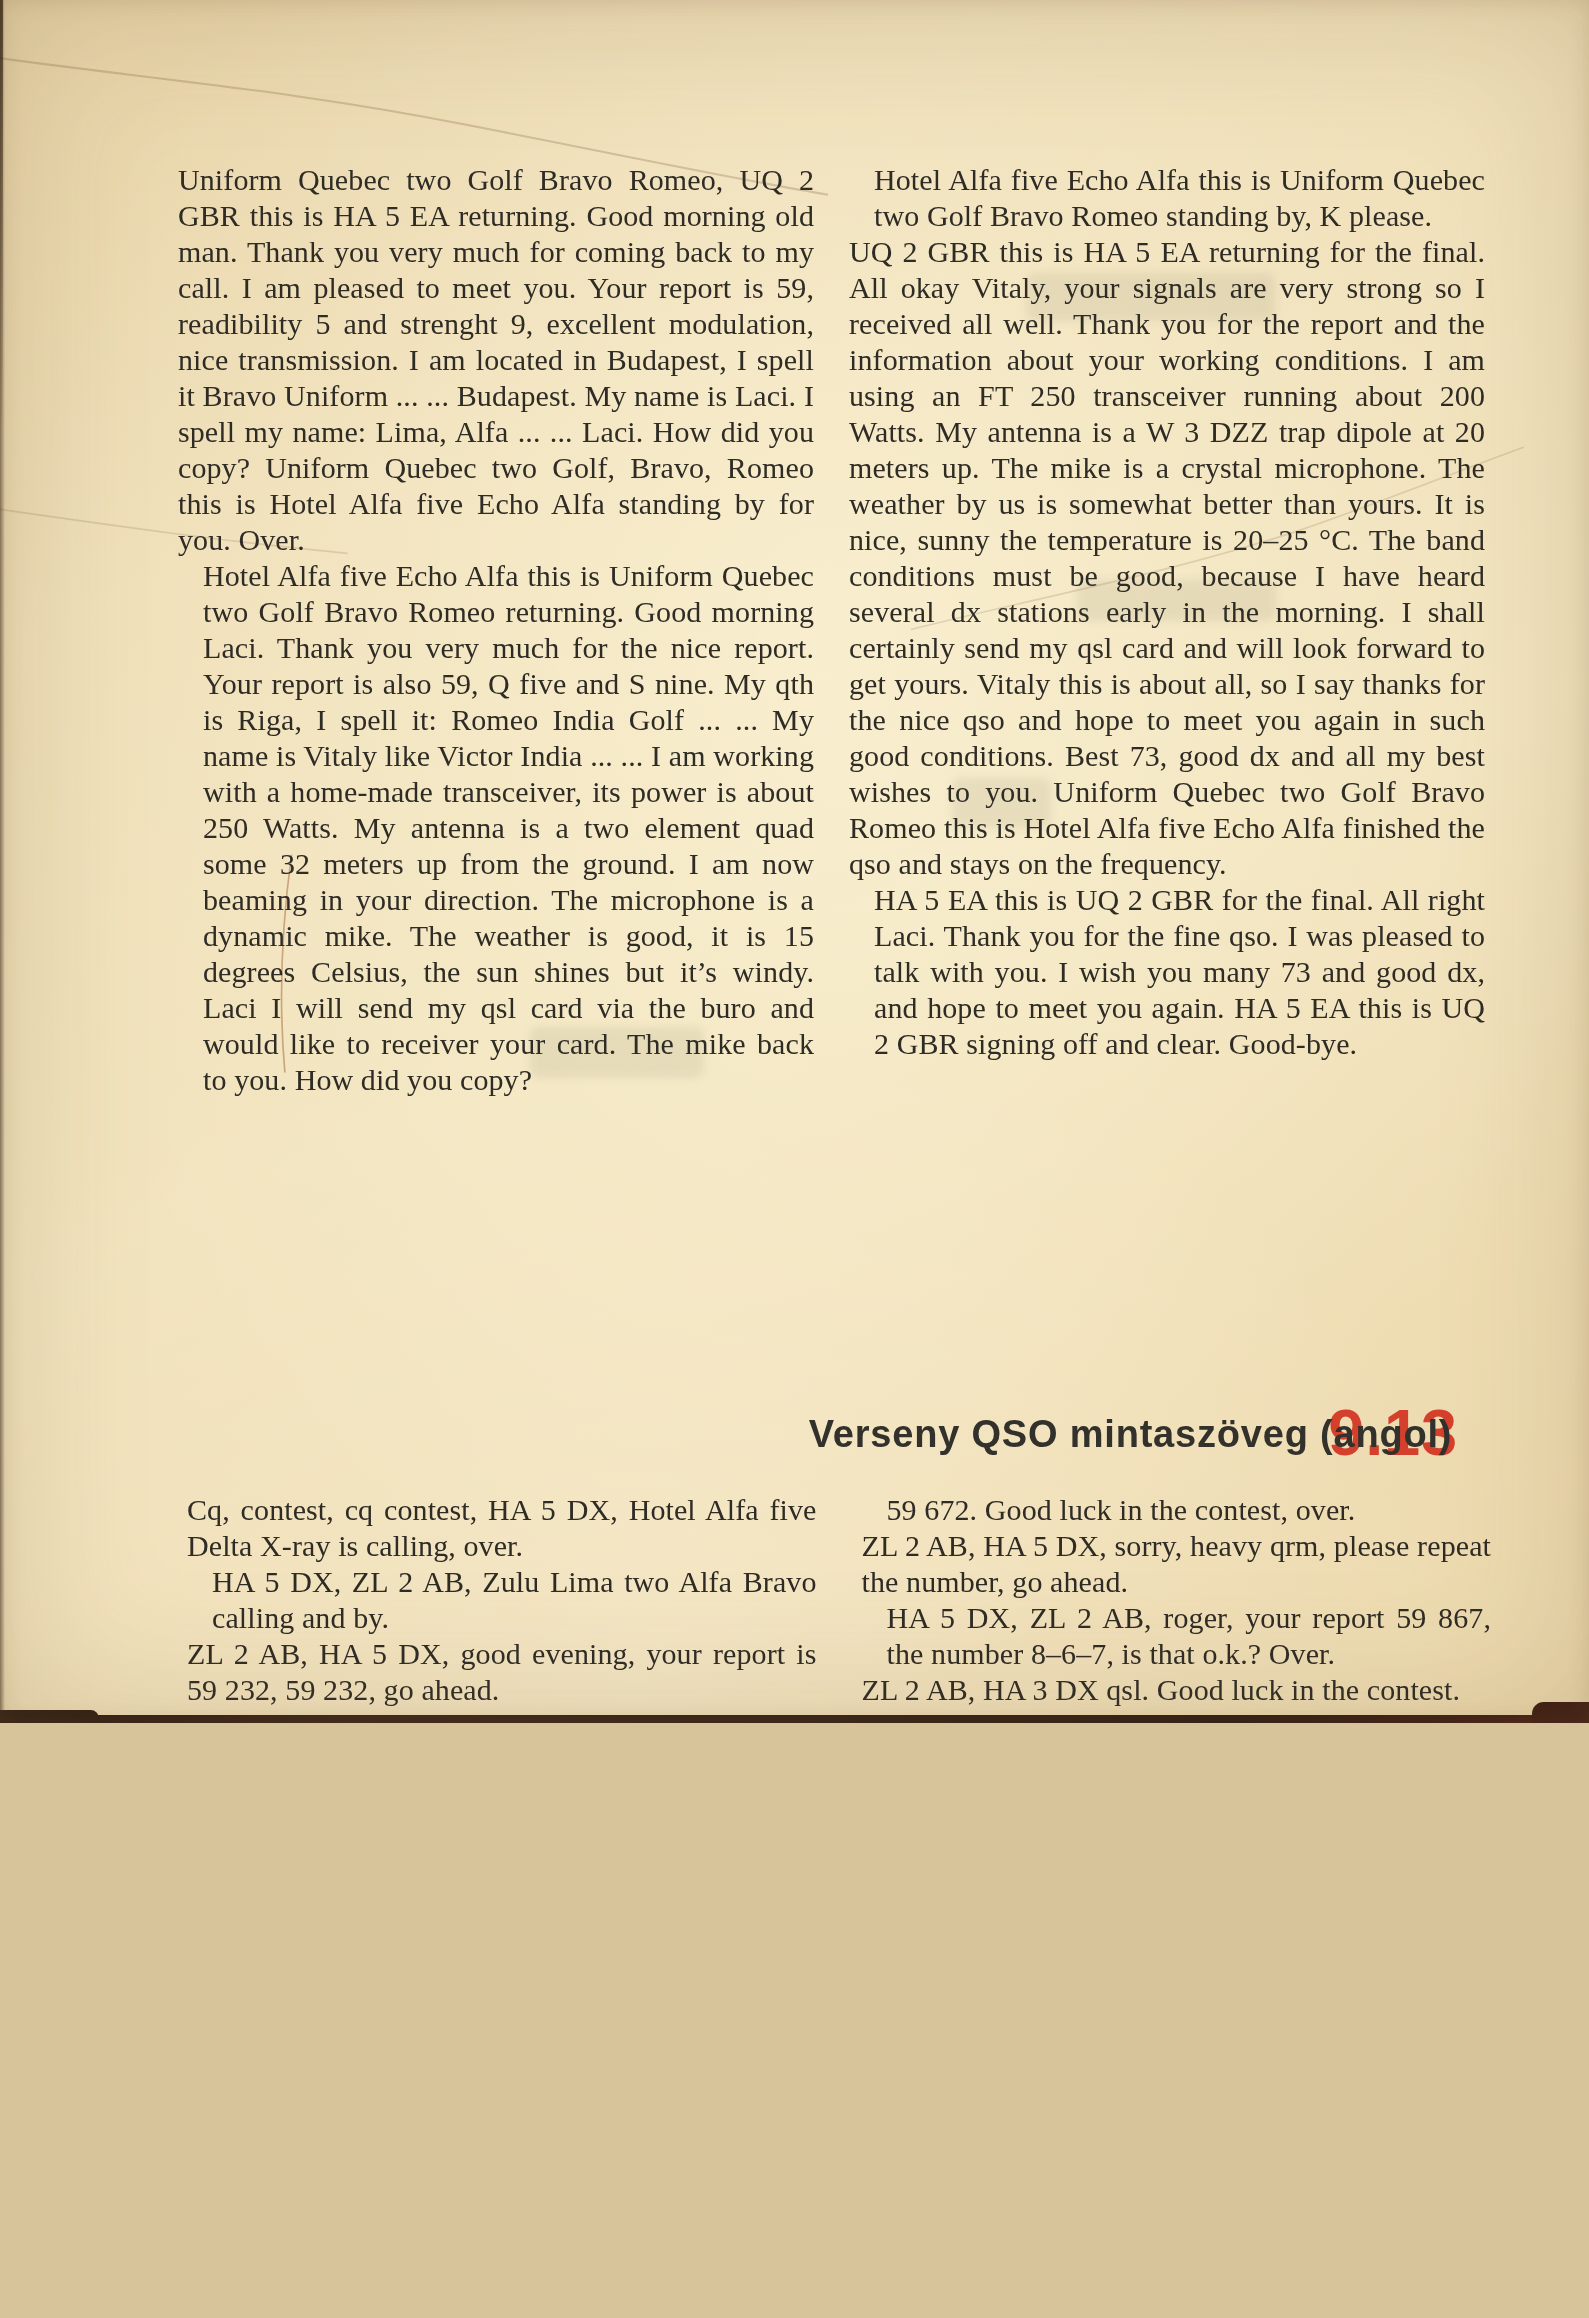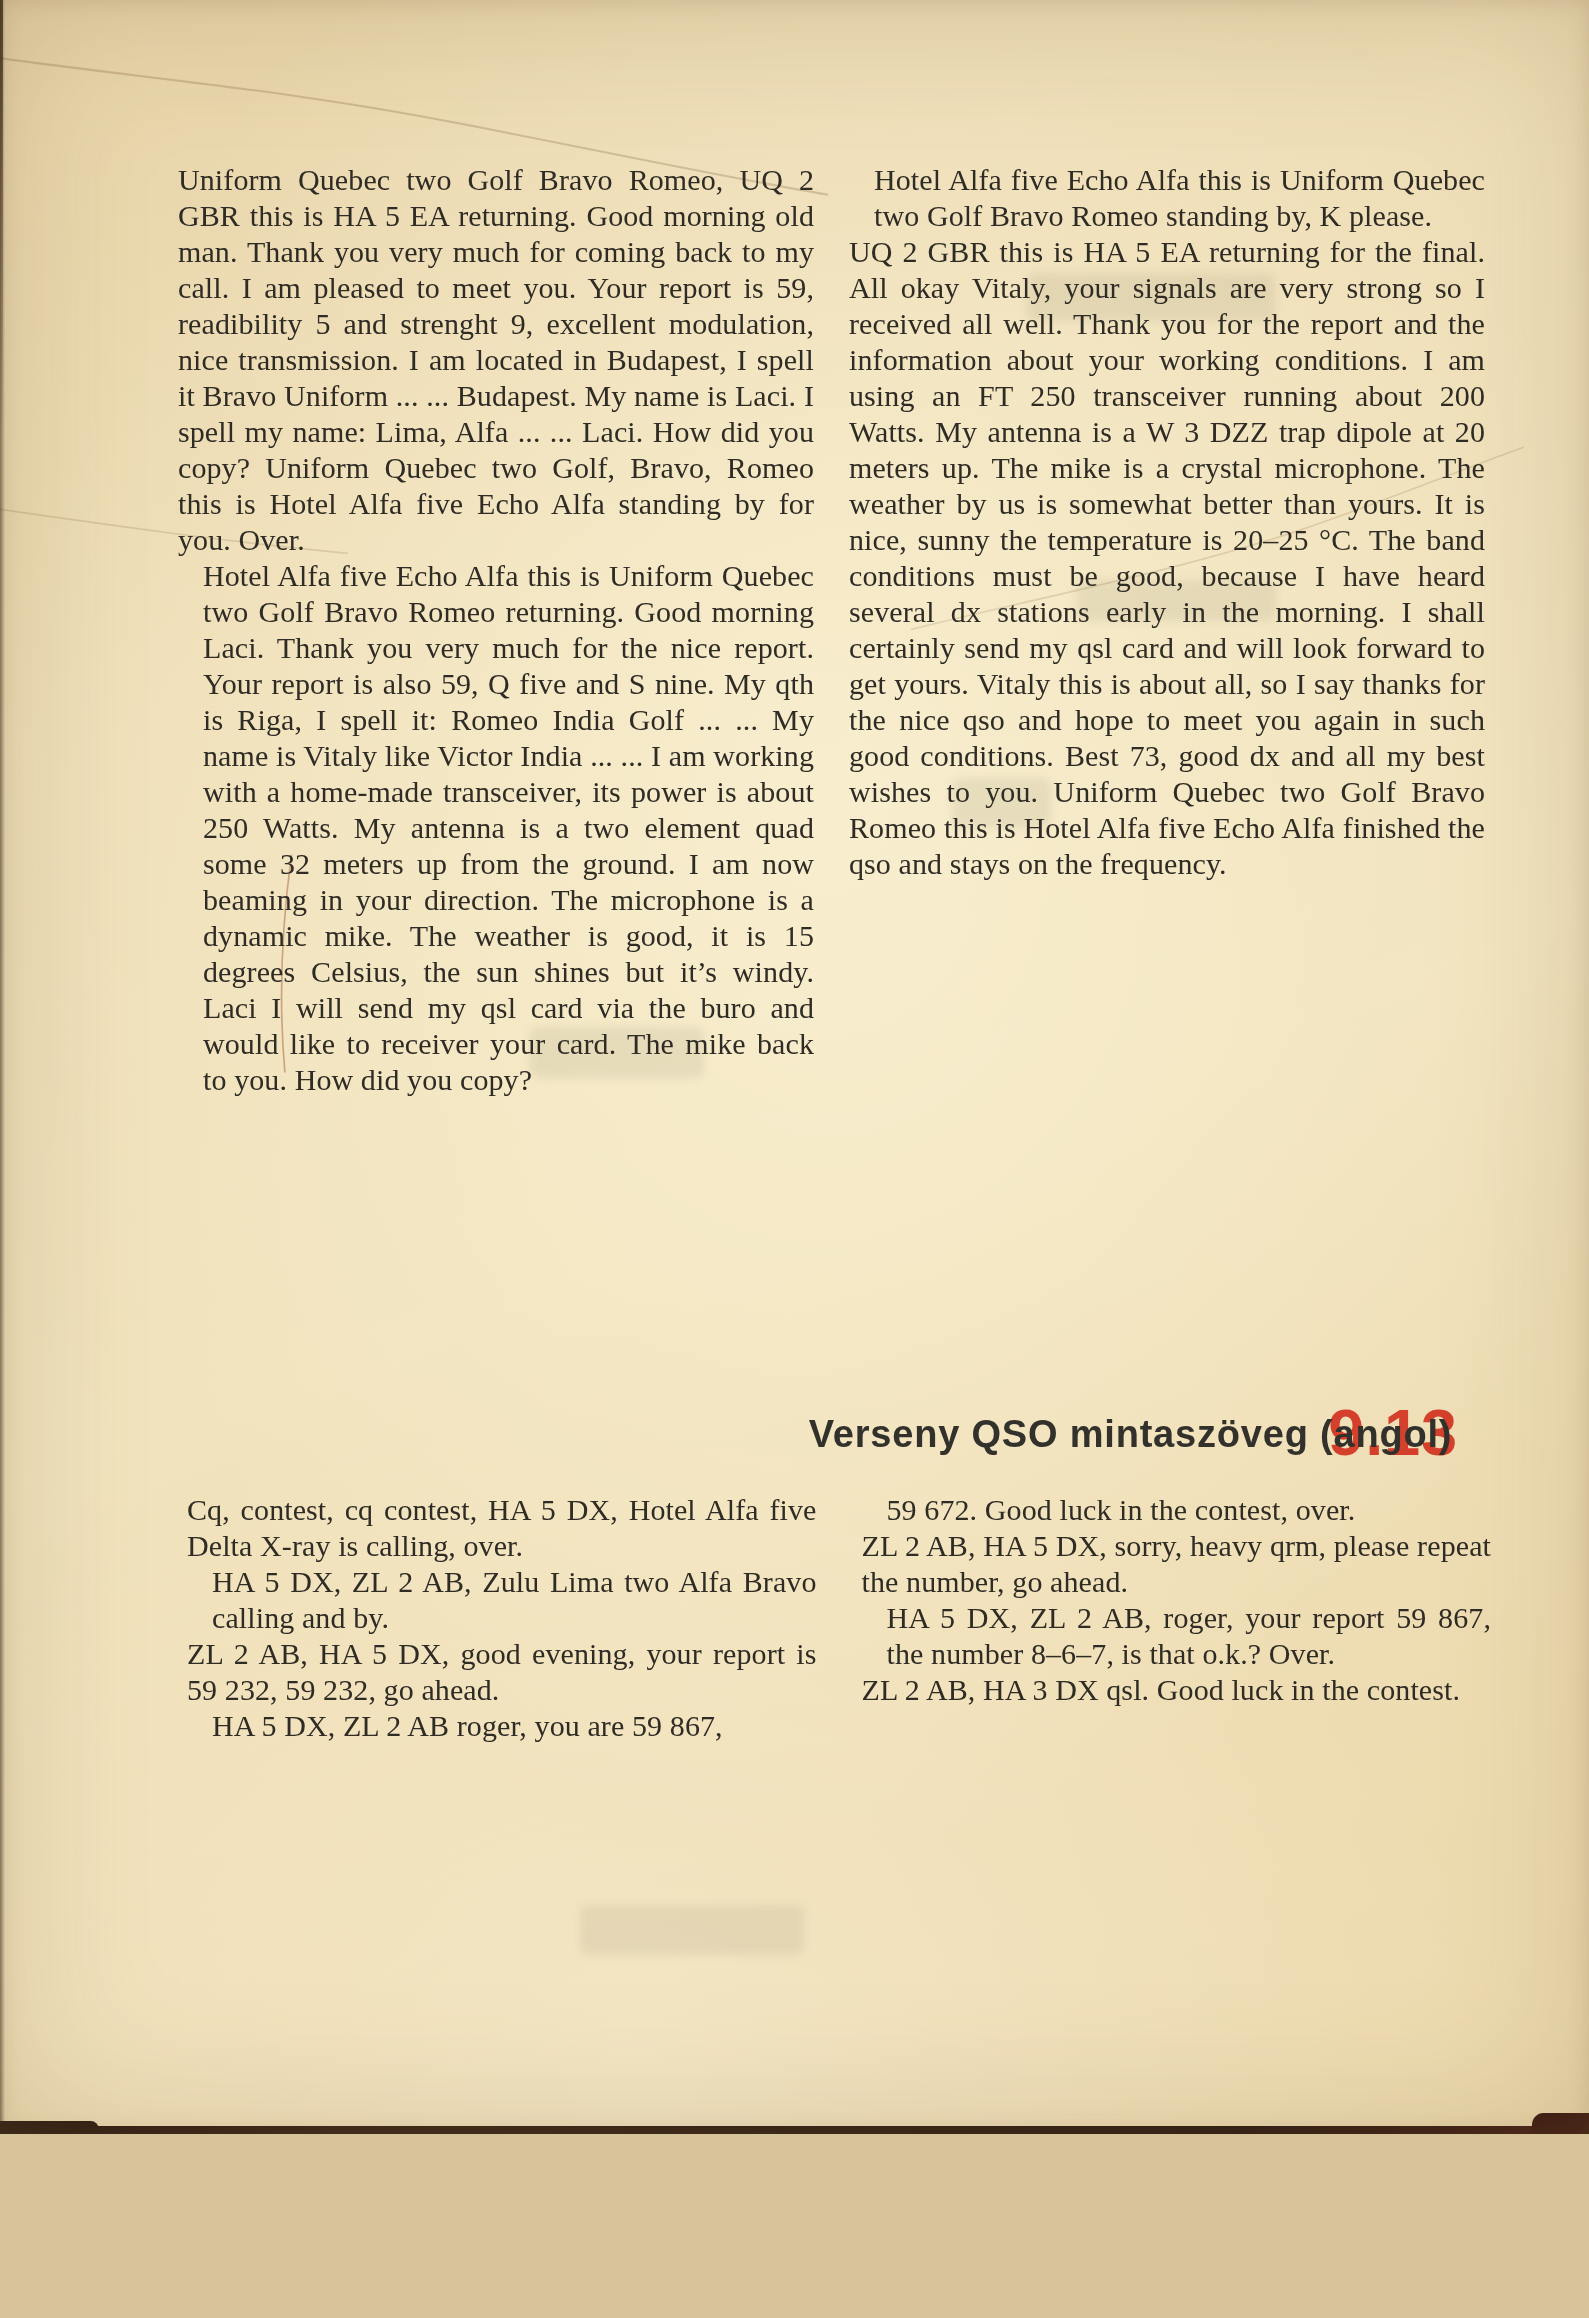--- a/index.html
+++ b/index.html
@@ -1,19 +1,19 @@
 <!DOCTYPE html>
 <html style="font-size:13.2px"><head>
 <meta charset="utf-8">
 <style>
   html, body { margin: 0; padding: 0; background: #d8c49a; }
   .page {
     position: relative;
     width: 1590px;
-    height: 2134px;
+    height: 1723px;
     overflow: hidden;
     background:
       radial-gradient(ellipse 1159px 1491px at 52% 38%, rgba(255,248,222,0.55) 0%, rgba(255,248,222,0.0) 70%),
       radial-gradient(ellipse 1325px 994px at 40% 96%, rgba(250,240,214,0.5) 0%, rgba(250,240,214,0.0) 65%),
       linear-gradient(160deg, #e7d3a8 0%, #efdfb8 28%, #f1e3bd 55%, #eedcb2 80%, #ecd9ae 100%);
     font-family: "Liberation Serif", serif;
     color: #2f2c26;
   }
   .page::after { 
     content: "";
@@ -124,20 +124,21 @@
   <div class="smudge" style="left:580px; top:1905px; width:224px; height:50px;"></div>
 
   <section class="article article-top">
     <div class="col">
       <p class="para">Uniform Quebec two Golf Bravo Romeo, UQ 2 GBR this is HA 5 EA returning. Good morning old man. Thank you very much for coming back to my call. I am pleased to meet you. Your report is 59, readibility 5 and strenght 9, excellent modulation, nice transmission. I am located in Budapest, I spell it Bravo Uniform ... ... Budapest. My name is Laci. I spell my name: Lima, Alfa ... ... Laci. How did you copy? Uniform Quebec two Golf, Bravo, Romeo this is Hotel Alfa five Echo Alfa standing by for you. Over.</p>
       <p class="para indent">Hotel Alfa five Echo Alfa this is Uniform Quebec two Golf Bravo Romeo returning. Good morning Laci. Thank you very much for the nice report. Your report is also 59, Q five and S nine. My qth is Riga, I spell it: Romeo India Golf ... ... My name is Vitaly like Victor India ... ... I am working with a home-made transceiver, its power is about 250 Watts. My antenna is a two element quad some 32 meters up from the ground. I am now beaming in your direction. The microphone is a dynamic mike. The weather is good, it is 15 degrees Celsius, the sun shines but it’s windy. Laci I will send my qsl card via the buro and would like to receiver your card. The mike back to you. How did you copy?</p>
     </div>
     <div class="col">
       <p class="para indent">Hotel Alfa five Echo Alfa this is Uniform Quebec two Golf Bravo Romeo standing by, K please.</p>
       <p class="para">UQ 2 GBR this is HA 5 EA returning for the final. All okay Vitaly, your signals are very strong so I received all well. Thank you for the report and the information about your working conditions. I am using an FT 250 transceiver running about 200 Watts. My antenna is a W 3 DZZ trap dipole at 20 meters up. The mike is a crystal microphone. The weather by us is somewhat better than yours. It is nice, sunny the temperature is 20–25 °C. The band conditions must be good, because I have heard several dx stations early in the morning. I shall certainly send my qsl card and will look forward to get yours. Vitaly this is about all, so I say thanks for the nice qso and hope to meet you again in such good conditions. Best 73, good dx and all my best wishes to you. Uniform Quebec two Golf Bravo Romeo this is Hotel Alfa five Echo Alfa finished the qso and stays on the frequency.</p>
+      <p class="para indent">HA 5 EA this is UQ 2 GBR for the final. All right Laci. Thank you for the fine qso. I was pleased to talk with you. I wish you many 73 and good dx, and hope to meet you again. HA 5 EA this is UQ 2 GBR signing off and clear. Good-bye.</p>
     </div>
   </section>
 
   <div class="section-number">9.13</div>
   <h2 class="section-title">Verseny QSO mintaszöveg (angol)</h2>
 
   <section class="article article-bottom">
     <div class="col">
       <p class="para">Cq, contest, cq contest, HA 5 DX, Hotel Alfa five Delta X-ray is calling, over.</p>
       <p class="para indent">HA 5 DX, ZL 2 AB, Zulu Lima two Alfa Bravo calling and by.</p>

